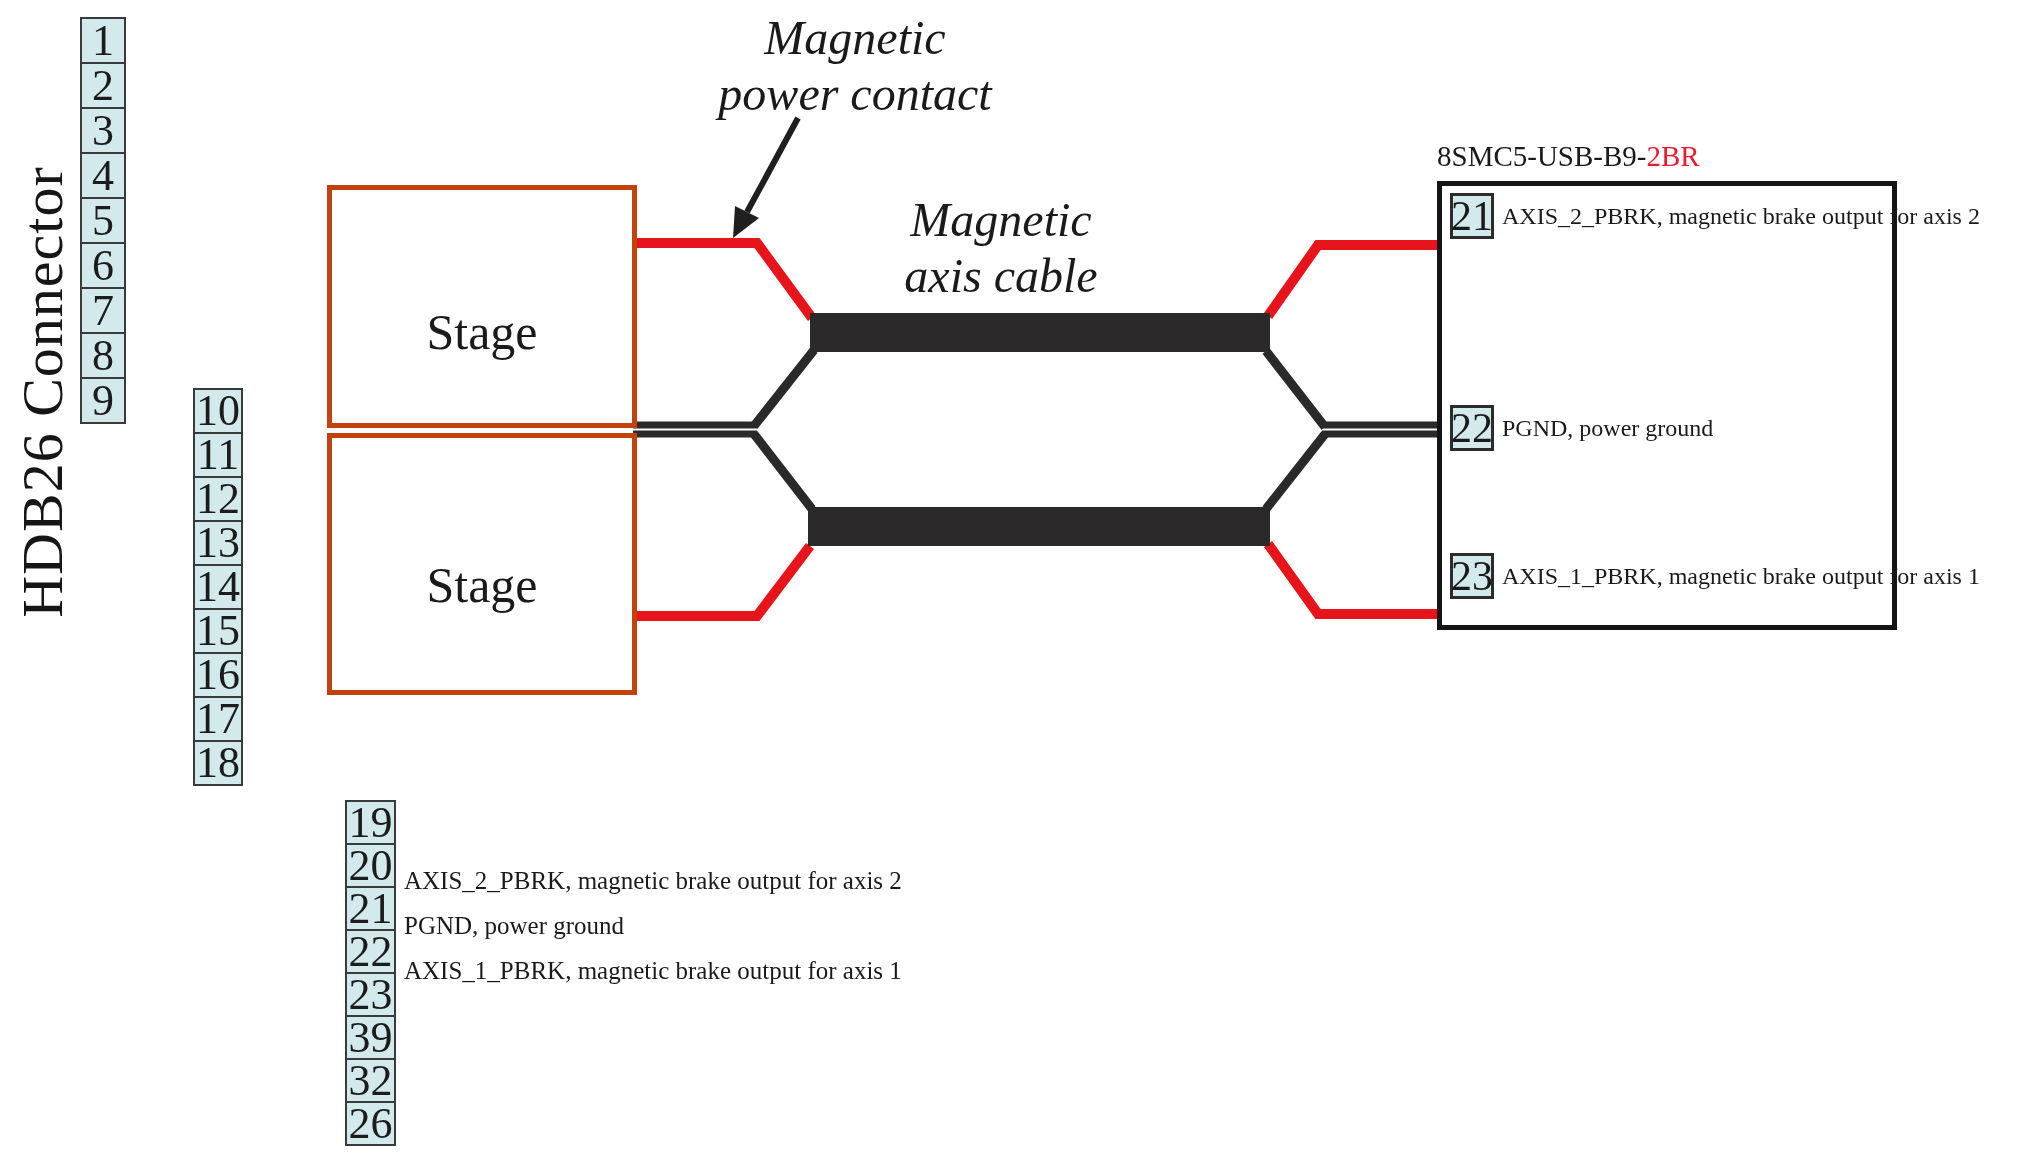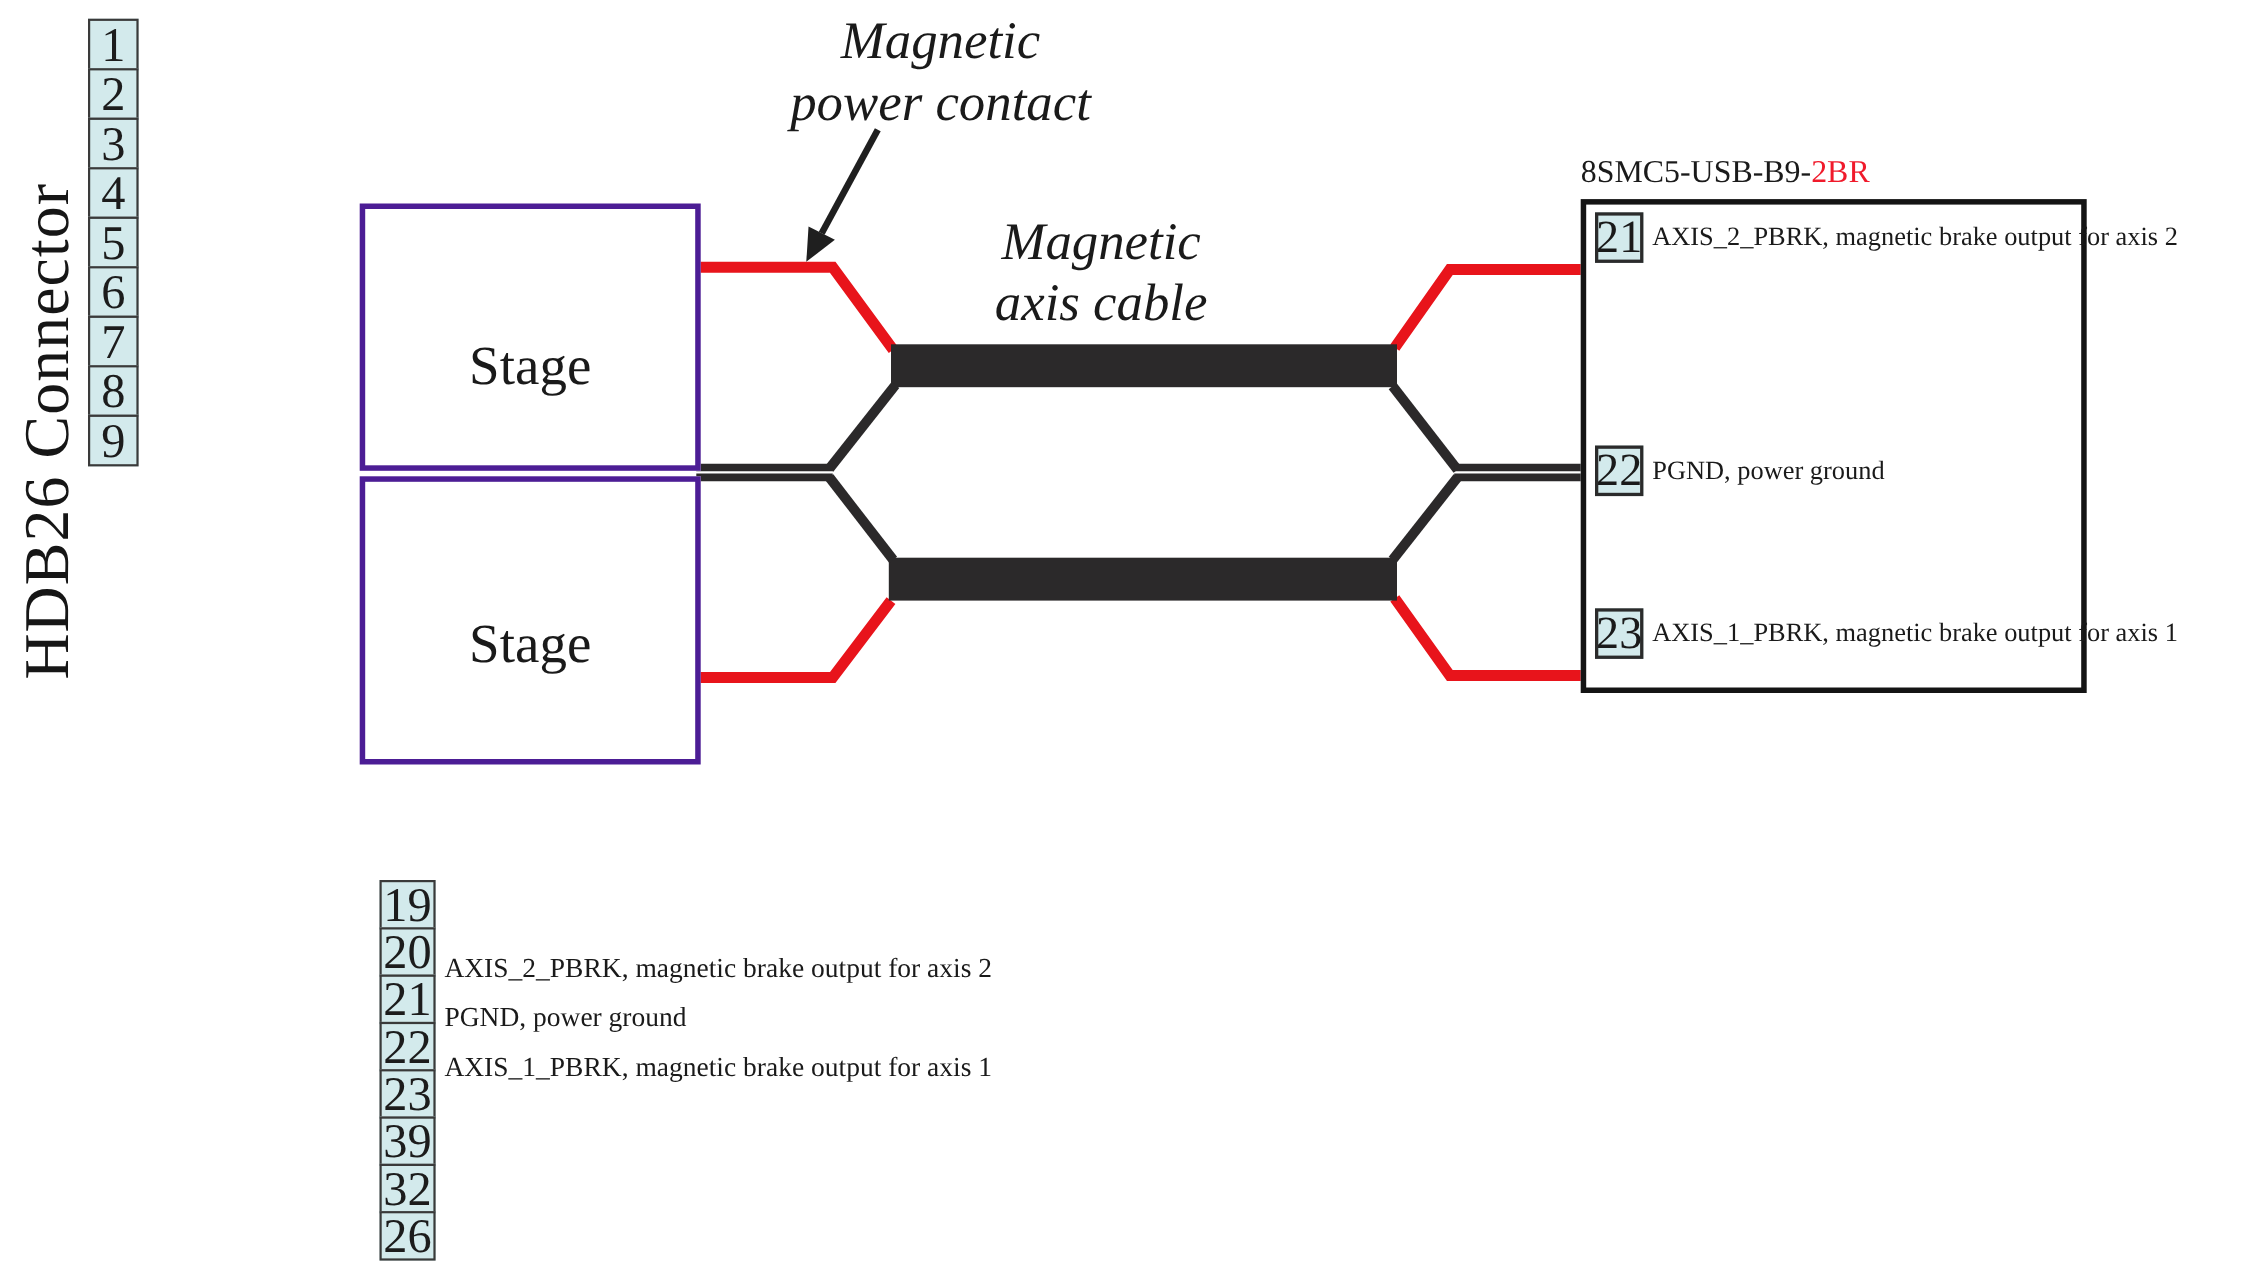--- a/index.html
+++ b/index.html
@@ -30,21 +30,21 @@
 
   
   .bdesc {
     position:absolute; left:404px; z-index:2; height:45px;
     display:flex; align-items:center; font-size:25px; white-space:nowrap;
   }
 
   
   .stage {
     position:absolute; z-index:2; box-sizing:border-box;
-    border:5px solid #4c1d95; background:#ffffff;
+    border:5px solid #c2410c; background:#ffffff;
     display:flex; align-items:center; justify-content:center;
     font-size:50px;
   }
   #stage1 { left:327px; top:185px; width:310px; height:243px; }
   #stage1 .stage-label { margin-top:50px; }
   #stage2 { left:327px; top:433px; width:310px; height:262px; }
   #stage2 .stage-label { margin-top:42px; }
 
   
   .ann { position:absolute; z-index:2; text-align:center; font-size:48px; line-height:56px; white-space:nowrap;font-style:italic; }
@@ -104,20 +104,31 @@
     <div class="pcell">2</div>
     <div class="pcell">3</div>
     <div class="pcell">4</div>
     <div class="pcell">5</div>
     <div class="pcell">6</div>
     <div class="pcell">7</div>
     <div class="pcell">8</div>
     <div class="pcell">9</div>
   </div>
 
+  <div id="pcol2" class="pcol">
+    <div class="pcell">10</div>
+    <div class="pcell">11</div>
+    <div class="pcell">12</div>
+    <div class="pcell">13</div>
+    <div class="pcell">14</div>
+    <div class="pcell">15</div>
+    <div class="pcell">16</div>
+    <div class="pcell">17</div>
+    <div class="pcell">18</div>
+  </div>
 
   <div id="pcol3" class="pcol">
     <div class="pcell">19</div>
     <div class="pcell">20</div>
     <div class="pcell">21</div>
     <div class="pcell">22</div>
     <div class="pcell">23</div>
     <div class="pcell">39</div>
     <div class="pcell">32</div>
     <div class="pcell">26</div>

